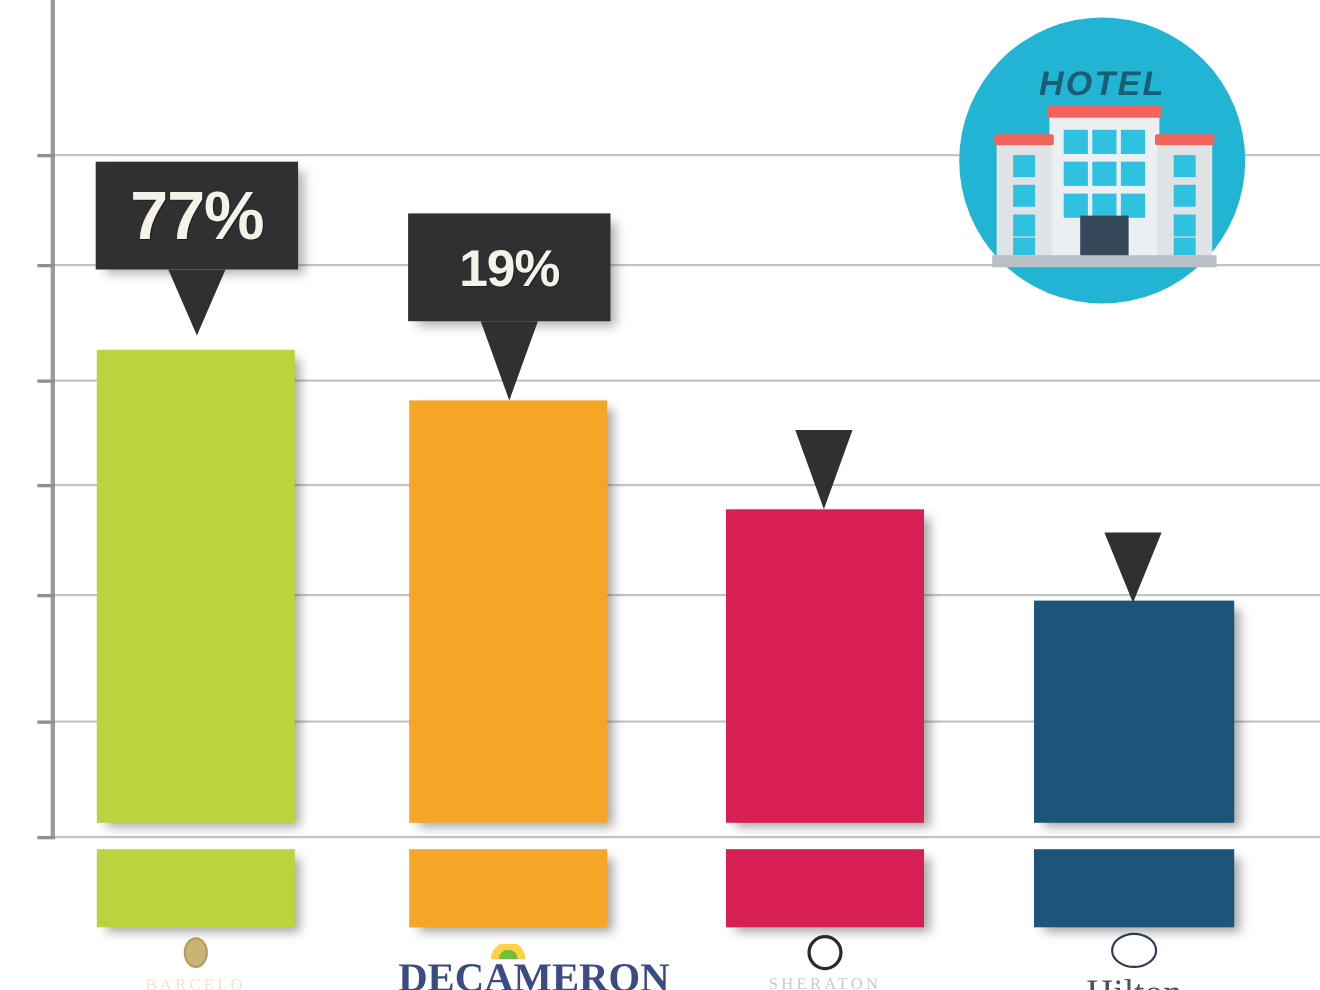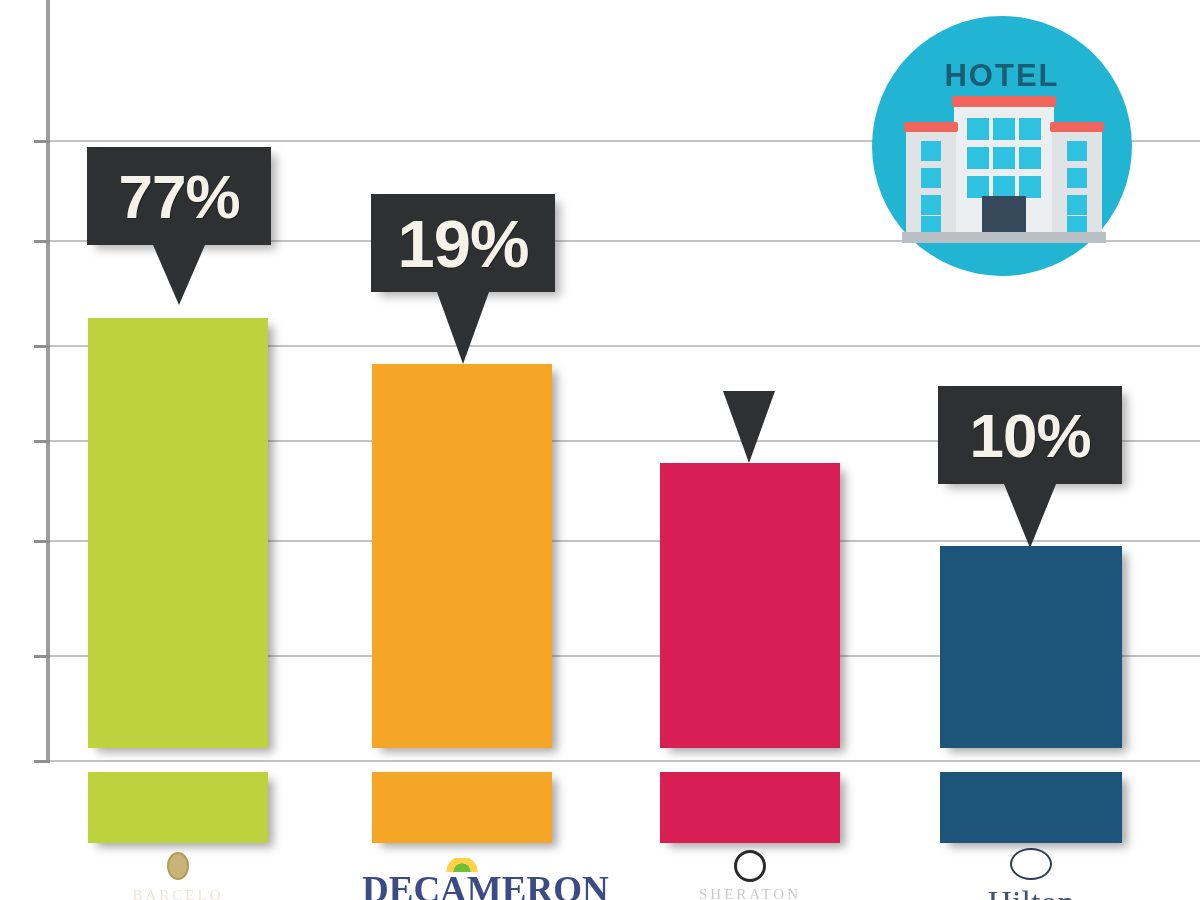--- a/index.html
+++ b/index.html
@@ -58,20 +58,21 @@
     border-top-color:#2e3031;
     border-top-style:solid;
   }
 
   
   .hotel-icon{
     position:absolute;
     left:872px;top:16px;width:260px;height:260px;
     border-radius:50%;
     background:#22b5d3;
+    font-style:italic;
   }
   .hotel-word{
     position:absolute;left:0;top:42px;width:260px;text-align:center;
     color:#1b5d74;font-weight:bold;font-size:31px;letter-spacing:2px;
     font-family:"Liberation Sans", sans-serif;
   }
   .h-roof-top{position:absolute;left:80px;top:80px;width:104px;height:11px;background:#f0645c;border-radius:2px;}
   .h-roof-left{position:absolute;left:32px;top:106px;width:54px;height:10px;background:#f0645c;border-radius:2px;}
   .h-roof-right{position:absolute;left:178px;top:106px;width:54px;height:10px;background:#f0645c;border-radius:2px;}
   .h-center{position:absolute;left:82px;top:91px;width:100px;height:133px;background:#eceff1;}
@@ -148,30 +149,27 @@
   <div class="footer-block" style="left:88px;top:772px;width:180px;height:71px;background:#bcd33e;"></div>
   <div class="footer-block" style="left:372px;top:772px;width:180px;height:71px;background:#f5a627;"></div>
   <div class="footer-block" style="left:660px;top:772px;width:180px;height:71px;background:#d81f54;"></div>
   <div class="footer-block" style="left:940px;top:772px;width:182px;height:71px;background:#1d557a;"></div>
 
   <div class="callout" style="left:87px;top:147px;width:184px;height:98px;font-size:62px;">
     <span>77%</span>
   </div>
   <div class="callout-pointer" style="left:153px;top:245px;border-top-width:60px;"></div>
 
-  <div class="callout" style="left:371px;top:194px;width:184px;height:98px;font-size:67px;">
+  <div class="callout" style="left:371px;top:194px;width:184px;height:98px;font-size:47px;">
     <span>19%</span>
   </div>
   <div class="callout-pointer" style="left:437px;top:292px;border-top-width:72px;"></div>
 
   <div class="callout-pointer" style="left:723px;top:391px;border-top-width:72px;"></div>
 
-  <div class="callout" style="left:938px;top:386px;width:184px;height:98px;font-size:62px;">
-    <span>10%</span>
-  </div>
   <div class="callout-pointer" style="left:1004px;top:484px;border-top-width:64px;"></div>
 
   <div class="hotel-icon">
     <div class="hotel-word">HOTEL</div>
 
     <div class="h-roof-top"></div>
     <div class="h-center"></div>
     <div class="h-roof-left"></div>
     <div class="h-roof-right"></div>
     <div class="h-left"></div>

